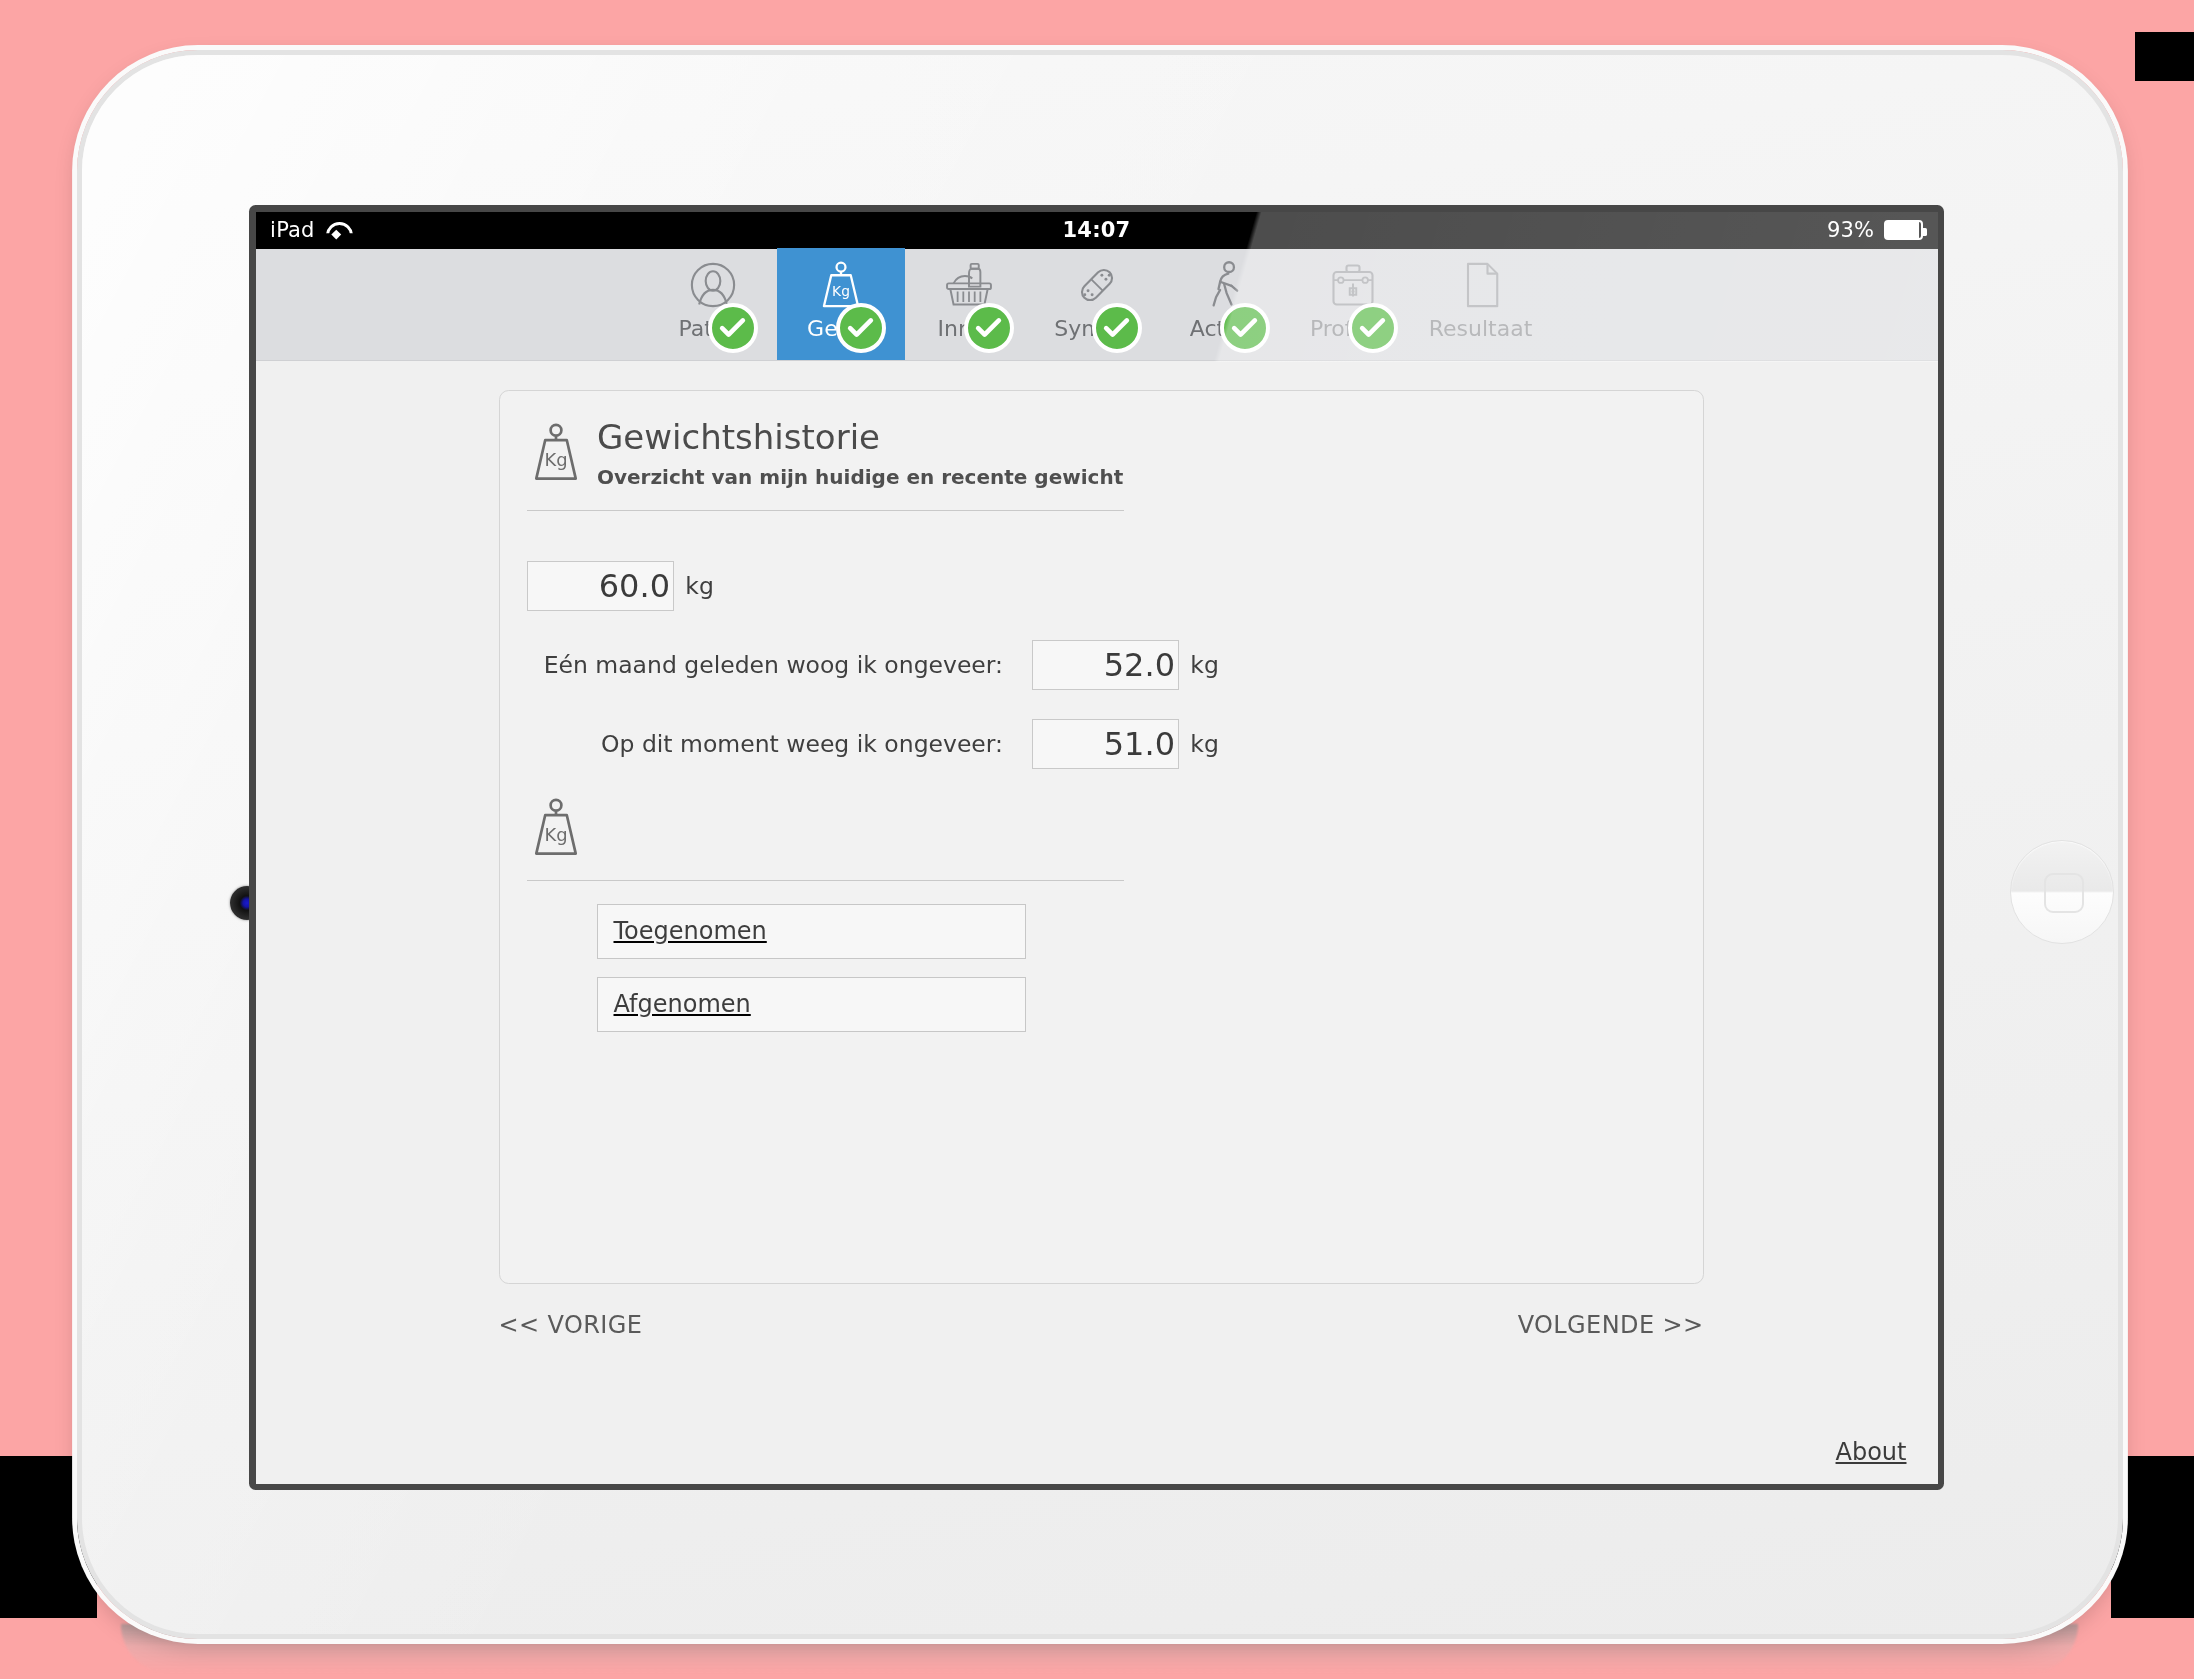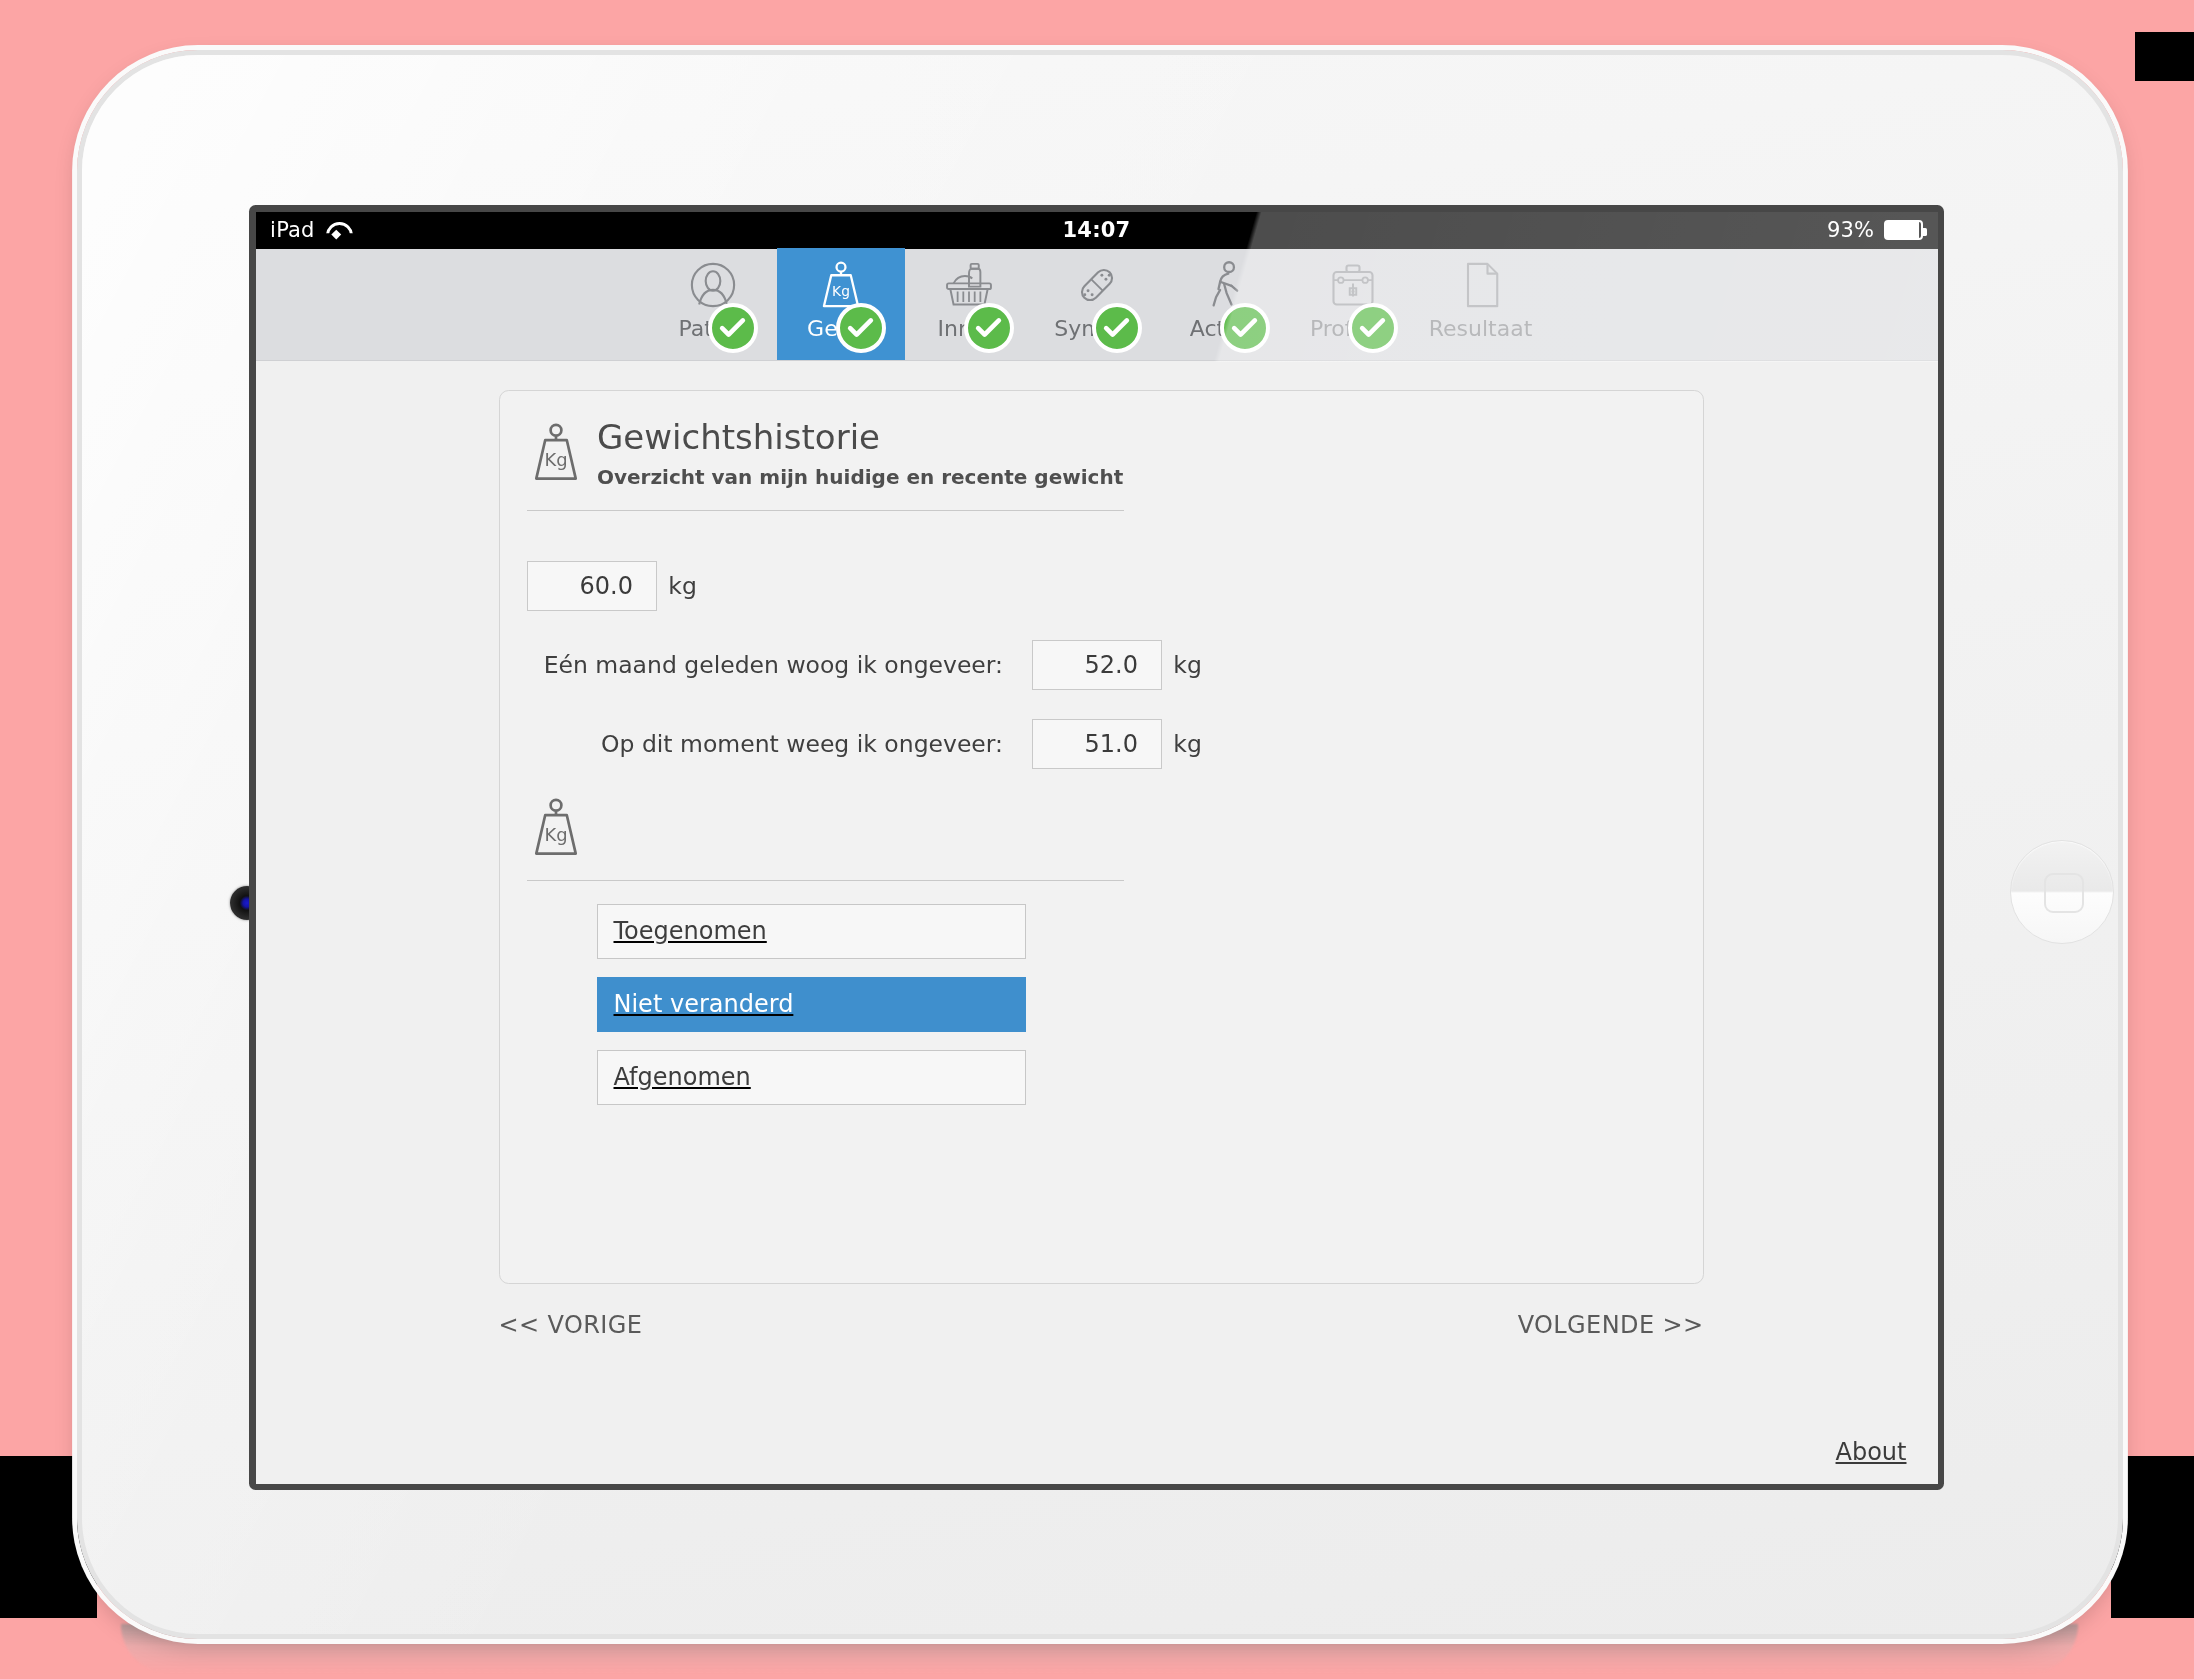--- a/index.html
+++ b/index.html
@@ -156,23 +156,23 @@
   .sec-title { font-size: 34px; color:#4b4b4b; font-weight:400; line-height:1.15; }
   .sec-title.strong { font-weight:700; color:#4a4a4a; font-size: 33px; }
   .sec-sub { font-size: 20px; color:#4f4f4f; margin-top: 8px; font-weight:600; }
   .sec-rule { height:0.8px; background:#c9c9c9; margin: 21px 0 0 27.5px; width: 597px; }
 
   
   .rows { padding: 36px 0 0 0; }
   .wrow { display:flex; align-items:center; height: 79px; padding-left: 27.5px; }
   .wrow .wlabel { font-size: 23.5px; color:#3f3f3f; width: 505px; text-align:right; padding-right: 29px; }
   .wrow .wfield {
-    width: 130px; height: 50px; background:#f7f7f7; border:0.8px solid #c9c9c9;
-    display:flex; align-items:center; justify-content:flex-end; padding-right: 23px;
-    font-size: 24px; color:#3b3b3b;
+    width: 147px; height: 50px; background:#f7f7f7; border:0.8px solid #c9c9c9;
+    display:flex; align-items:center; justify-content:flex-end; padding-right: 3px;
+    font-size: 32px; color:#3b3b3b;
   }
   .wrow .wunit { font-size: 23.5px; color:#3f3f3f; margin-left: 11.3px; }
 
   
   .options { padding: 22.6px 0 0 97px; text-decoration: underline; }
   .opt {
     width: 429px; height: 55px; background:#f7f7f7; border:0.8px solid #c7c7c7;
     display:flex; align-items:center; padding-left: 16px;
     font-size: 24px; color:#3d3d3d; margin-bottom: 18px;
   }
@@ -368,21 +368,20 @@
               <circle cx="32" cy="8" r="6" fill="none" stroke="#6d6d6d" stroke-width="3"></circle>
               <path d="M32 14 v5" stroke="#6d6d6d" stroke-width="3" fill="none"></path>
               <path d="M20 19 H44 L54 62 H10 Z" fill="none" stroke="#6d6d6d" stroke-width="3" stroke-linejoin="round"></path>
               <text x="32" y="48" font-size="20" fill="#6d6d6d" text-anchor="middle" font-family="DejaVu Sans, sans-serif">Kg</text>
             </svg>
           </div>
           <div class="sec-rule"></div>
 
           <div class="options" id="options-list">
               <div class="opt">Toegenomen</div>
-              <div class="opt selected">Niet veranderd</div>
               <div class="opt">Afgenomen</div>
             </div>
 
         </div>
 
         <div id="nav">
           <span>&lt;&lt; VORIGE</span>
           <span>VOLGENDE &gt;&gt;</span>
         </div>
 

